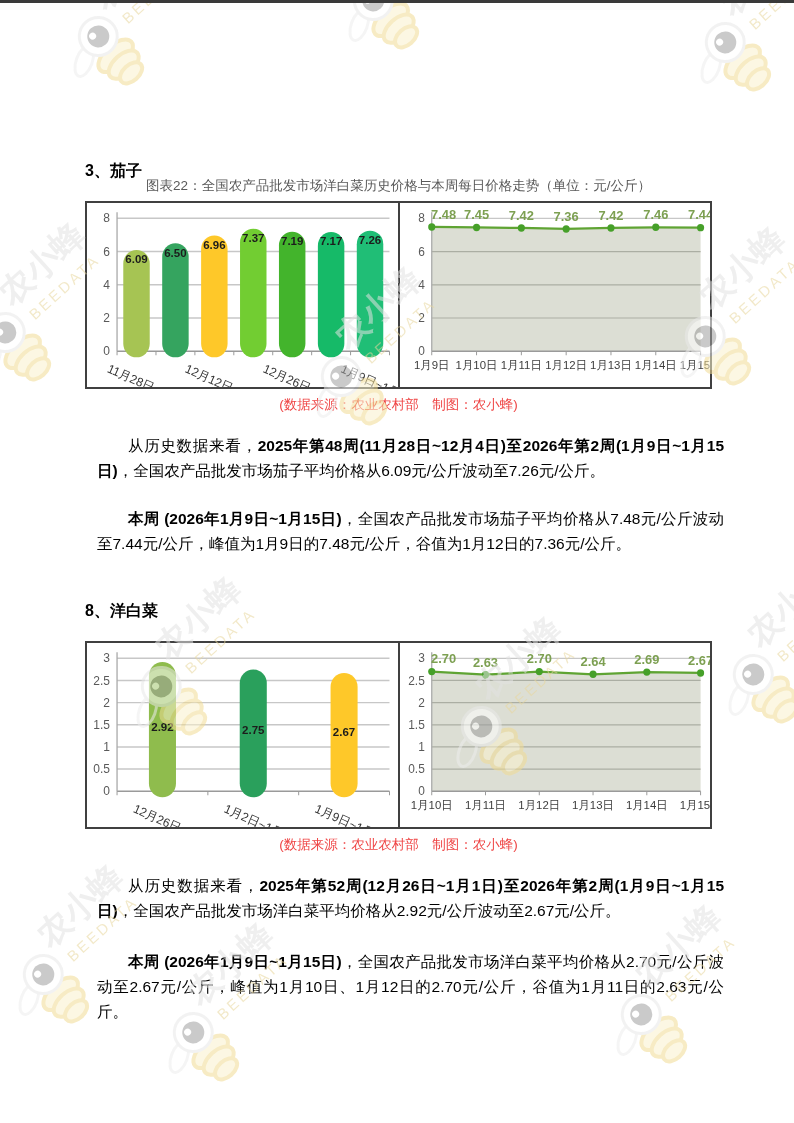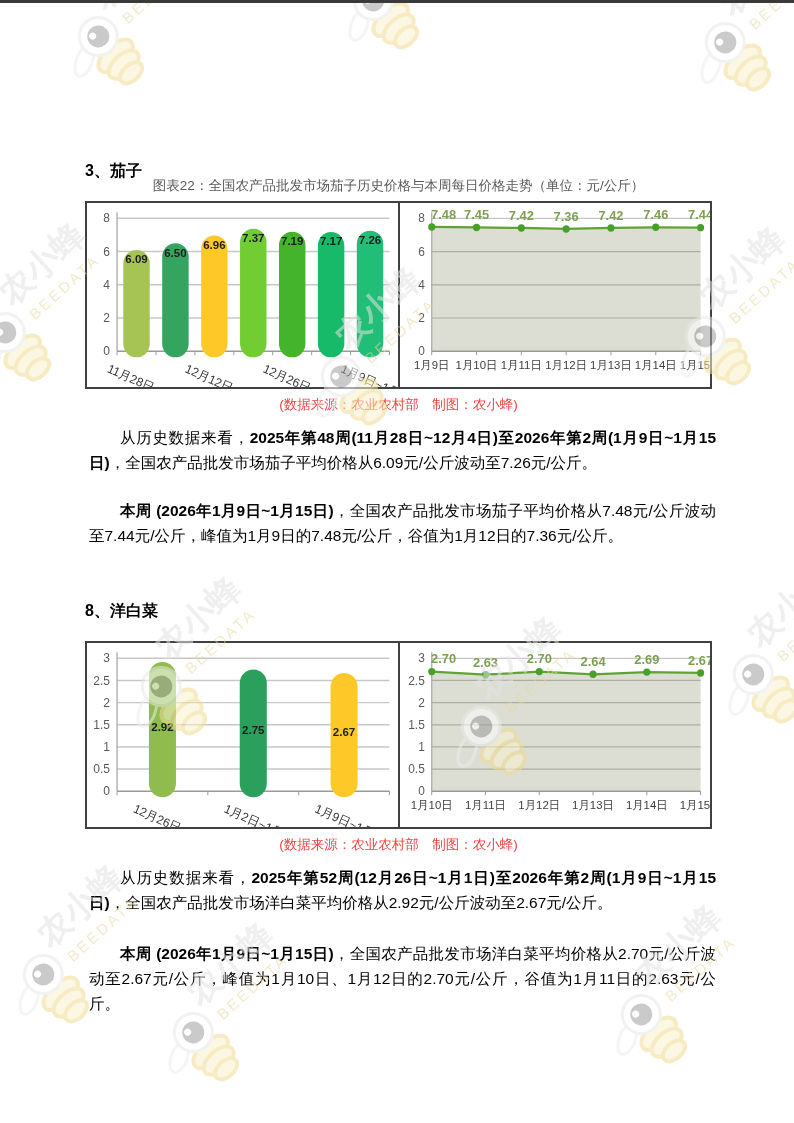--- a/index.html
+++ b/index.html
@@ -7,33 +7,33 @@
         border-top:3px solid #3a3a3a;box-sizing:border-box;
         font-family:"Liberation Sans","DejaVu Sans",sans-serif;}
   .sec{position:absolute;left:85px;width:627px;}
   .h{position:absolute;top:12px;left:0;margin:0;font-size:16px;font-weight:bold;color:#000;}
   .cap{position:absolute;top:28px;left:0;width:100%;text-align:center;font-size:13.5px;color:#595959;}
   .chartbox{position:absolute;top:52px;left:0;width:623px;height:184px;border:2px solid #404040;display:flex;background:#fff;}
   .cell{flex:1;position:relative;overflow:hidden;}
   .cell.left{border-right:2px solid #404040;}
   .cell svg{display:block;width:100%;height:100%;}
   .src{position:absolute;top:247px;left:0;width:100%;text-align:center;font-size:13.5px;color:#ef4444;}
-  .para{position:absolute;left:0;width:100%;margin:4px;font-size:15.5px;line-height:25px;color:#000;
+  .para{position:absolute;left:0;width:100%;margin:12px;font-size:15.5px;line-height:25px;color:#000;
         text-align:justify;text-indent:2em;}
   .para b{font-weight:bold;}
   #wm{position:absolute;left:0;top:0;width:794px;height:1123px;pointer-events:none;opacity:.55;}
 </style>
 </head>
 <body>
 
 <div class="page">
 
   <section class="sec" style="top:146px;height:420px;">
     <h2 class="h">3、茄子</h2>
-    <div class="cap">图表22：全国农产品批发市场茄子历史价格与本周每日价格走势（单位：元/公斤）</div>
+    <div class="cap">图表22：全国农产品批发市场洋白菜历史价格与本周每日价格走势（单位：元/公斤）</div>
     <div class="chartbox">
       <div class="cell left">
         <svg viewBox="0 0 310 180" preserveAspectRatio="none">
             <line x1="30" y1="145" x2="302" y2="145" stroke="#9a9a9a" stroke-width="1.4"></line>
             <text x="23" y="149" text-anchor="end" font-size="12" fill="#595959">0</text>
             <line x1="30" y1="112.5" x2="302" y2="112.5" stroke="#c7c7c7" stroke-width="1.4"></line>
             <text x="23" y="116.5" text-anchor="end" font-size="12" fill="#595959">2</text>
             <line x1="30" y1="80" x2="302" y2="80" stroke="#c7c7c7" stroke-width="1.4"></line>
             <text x="23" y="84" text-anchor="end" font-size="12" fill="#595959">4</text>
             <line x1="30" y1="47.5" x2="302" y2="47.5" stroke="#c7c7c7" stroke-width="1.4"></line>

